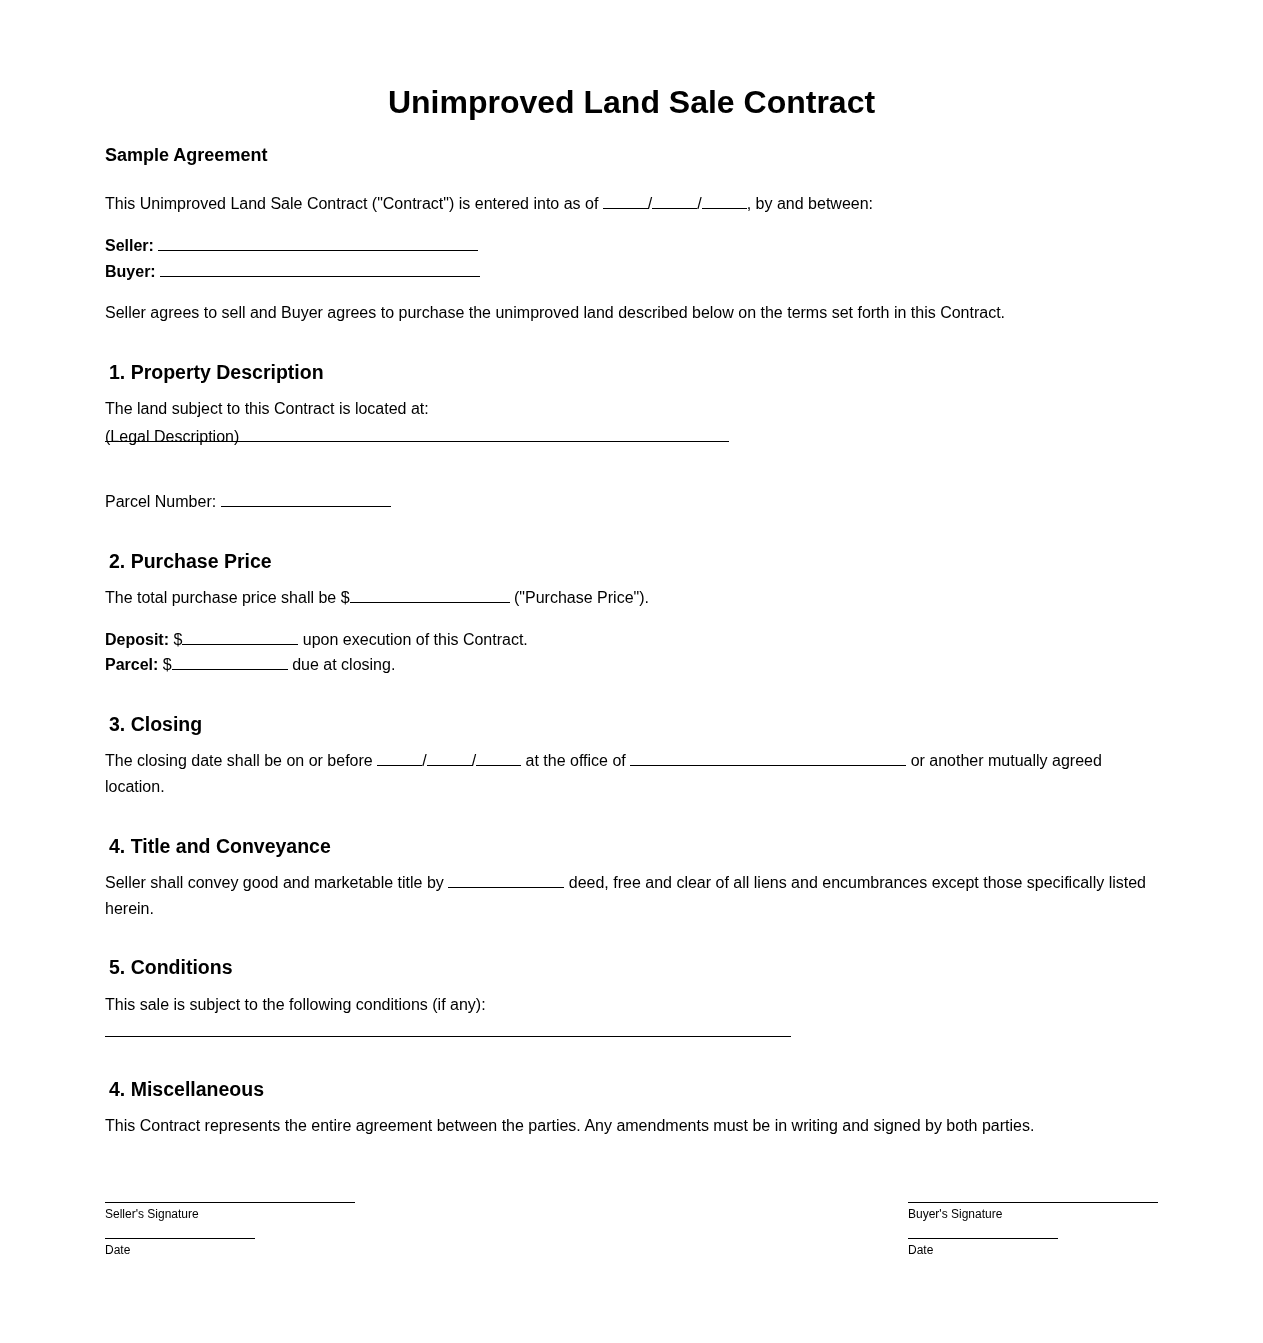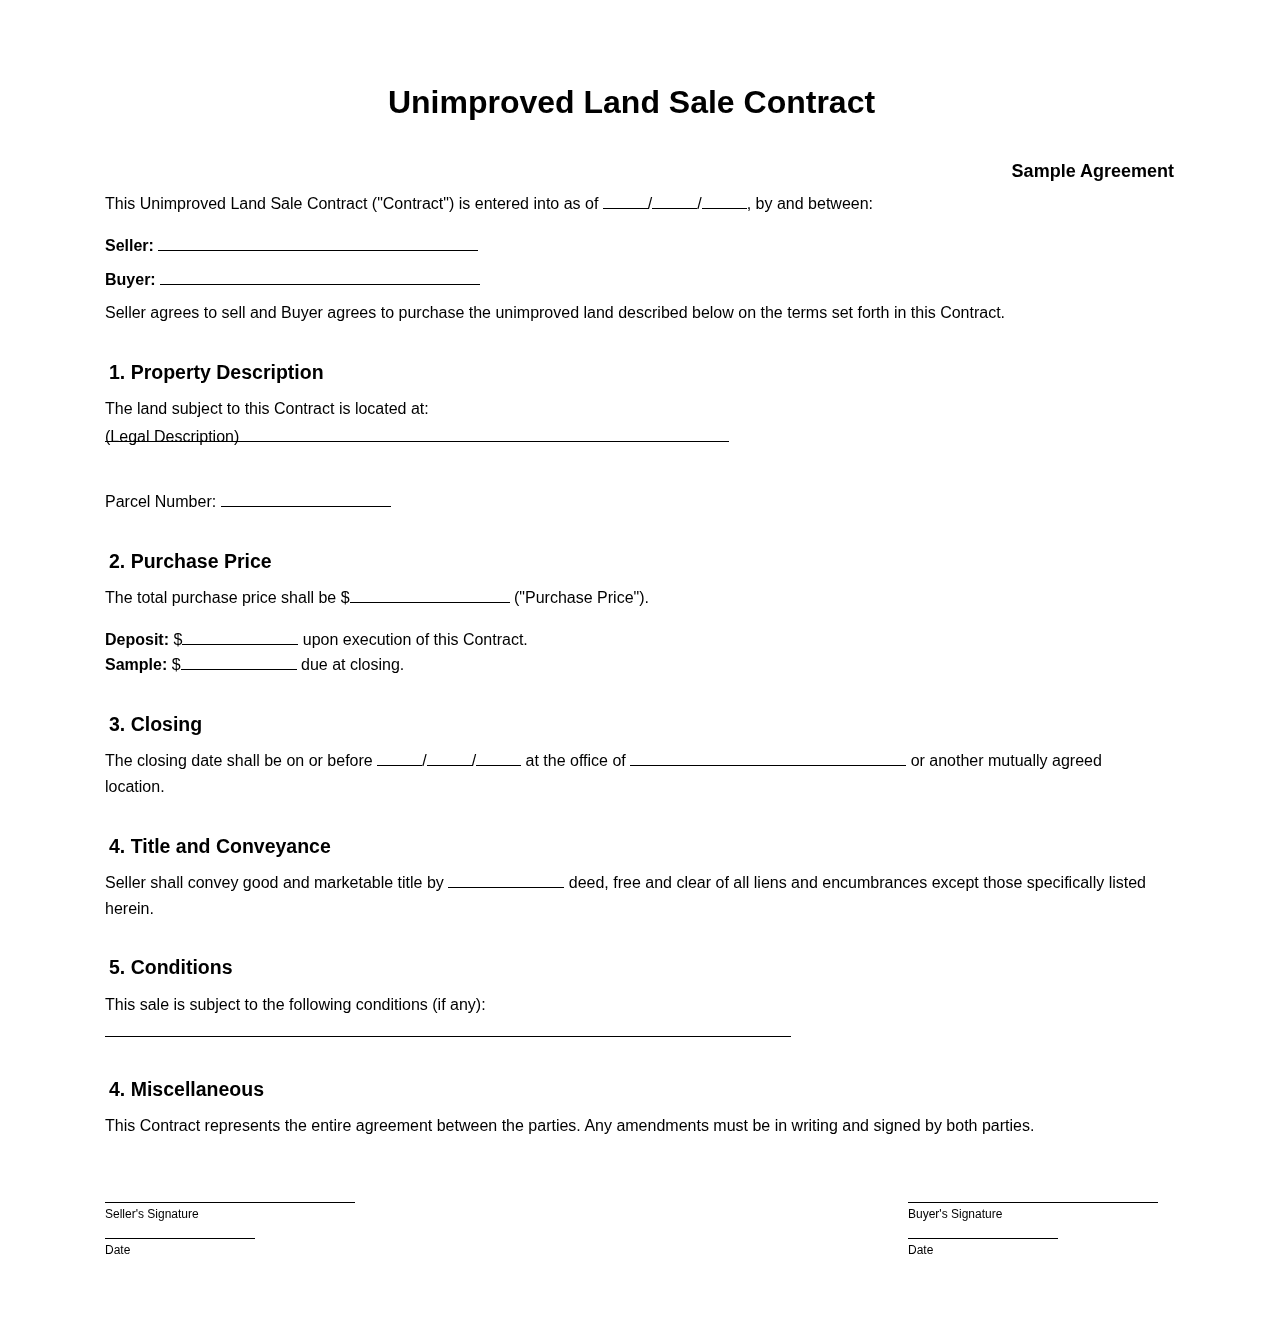--- a/index.html
+++ b/index.html
@@ -1,19 +1,19 @@
 <!DOCTYPE html>
 <html><head>
 <meta charset="utf-8">
 <style>
   html, body { margin: 0; padding: 0; background: #ffffff; }
   body { width: 1263px; height: 1343px; position: relative; font-family: "Liberation Sans", sans-serif; color: #000; }
   .page { position: absolute; left: 105px; top: 0; width: 1053px; }
   .title { position: absolute; left: 0; width: 1053px; top: 84px; text-align: center; font-size: 32px; font-weight: bold; margin: 0; }
-  .subtitle { position: absolute; left: 0; width: 1053px; top: 145px; text-align: right; font-size: 18px; font-weight: bold; margin: 16px; }
+  .subtitle { position: absolute; left: 0; width: 1053px; top: 145px; text-align: left; font-size: 18px; font-weight: bold; margin: 0; }
   .p { position: absolute; left: 0; font-size: 16px; line-height: 26px; margin: 0; white-space: nowrap; }
   .h { position: absolute; left: 0; font-size: 19.5px; font-weight: bold; margin: 4px; }
   .b { font-weight: bold; }
   .blank { display: inline-block; border-bottom: 1px solid #000; height: 14px; vertical-align: baseline; }
   .rule { position: absolute; left: 0; border-top: 1px solid #000; height: 0; }
   .sig { position: absolute; font-size: 12px; }
   .sigline { border-top: 1px solid #000; height: 0; }
   .siglabel { margin-top: 3px; line-height: 16px; }
 </style>
 </head>
@@ -25,21 +25,21 @@
   <h2 class="subtitle">Sample Agreement</h2>
 
   <p class="p" style="top:191px">
     <span>This Unimproved Land Sale Contract ("Contract") is entered into as of </span><span class="blank" style="width:45px"></span><span>/</span><span class="blank" style="width:45px"></span><span>/</span><span class="blank" style="width:45px"></span><span>, by and between:</span>
   </p>
 
   <p class="p" style="top:233px">
     <span class="b">Seller:</span>
     <span class="blank" style="width:320px"></span>
   </p>
-  <p class="p" style="top:267px">
+  <p class="p" style="top:259px">
     <span class="b">Buyer:</span>
     <span class="blank" style="width:320px"></span>
   </p>
 
   <p class="p" style="top:300px">Seller agrees to sell and Buyer agrees to purchase the unimproved land described below on the terms set forth in this Contract.</p>
 
   <h3 class="h" style="top:357px">1. Property Description</h3>
   <p class="p" style="top:396px">The land subject to this Contract is located at:</p>
   <div class="rule" style="top:441px; width:624px"></div>
   <p class="p" style="top:424px">(Legal Description)</p>
@@ -48,21 +48,21 @@
   </p>
 
   <h3 class="h" style="top:546px">2. Purchase Price</h3>
   <p class="p" style="top:585px">
     <span>The total purchase price shall be $</span><span class="blank" style="width:160px"></span><span> ("Purchase Price").</span>
   </p>
   <p class="p" style="top:627px">
     <span class="b">Deposit:</span><span> $</span><span class="blank" style="width:116px"></span><span> upon execution of this Contract.</span>
   </p>
   <p class="p" style="top:652px">
-    <span class="b">Sample:</span><span> $</span><span class="blank" style="width:116px"></span><span> due at closing.</span>
+    <span class="b">Parcel:</span><span> $</span><span class="blank" style="width:116px"></span><span> due at closing.</span>
   </p>
 
   <h3 class="h" style="top:709px">3. Closing</h3>
   <p class="p" style="top:748px">
     <span>The closing date shall be on or before </span><span class="blank" style="width:45px"></span><span>/</span><span class="blank" style="width:45px"></span><span>/</span><span class="blank" style="width:45px"></span><span> at the office of </span><span class="blank" style="width:276px"></span> <span>or another mutually agreed</span>
   </p>
   <p class="p" style="top:774px"><span>location.</span></p>
 
   <h3 class="h" style="top:831px">4. Title and Conveyance</h3>
   <p class="p" style="top:870px">

